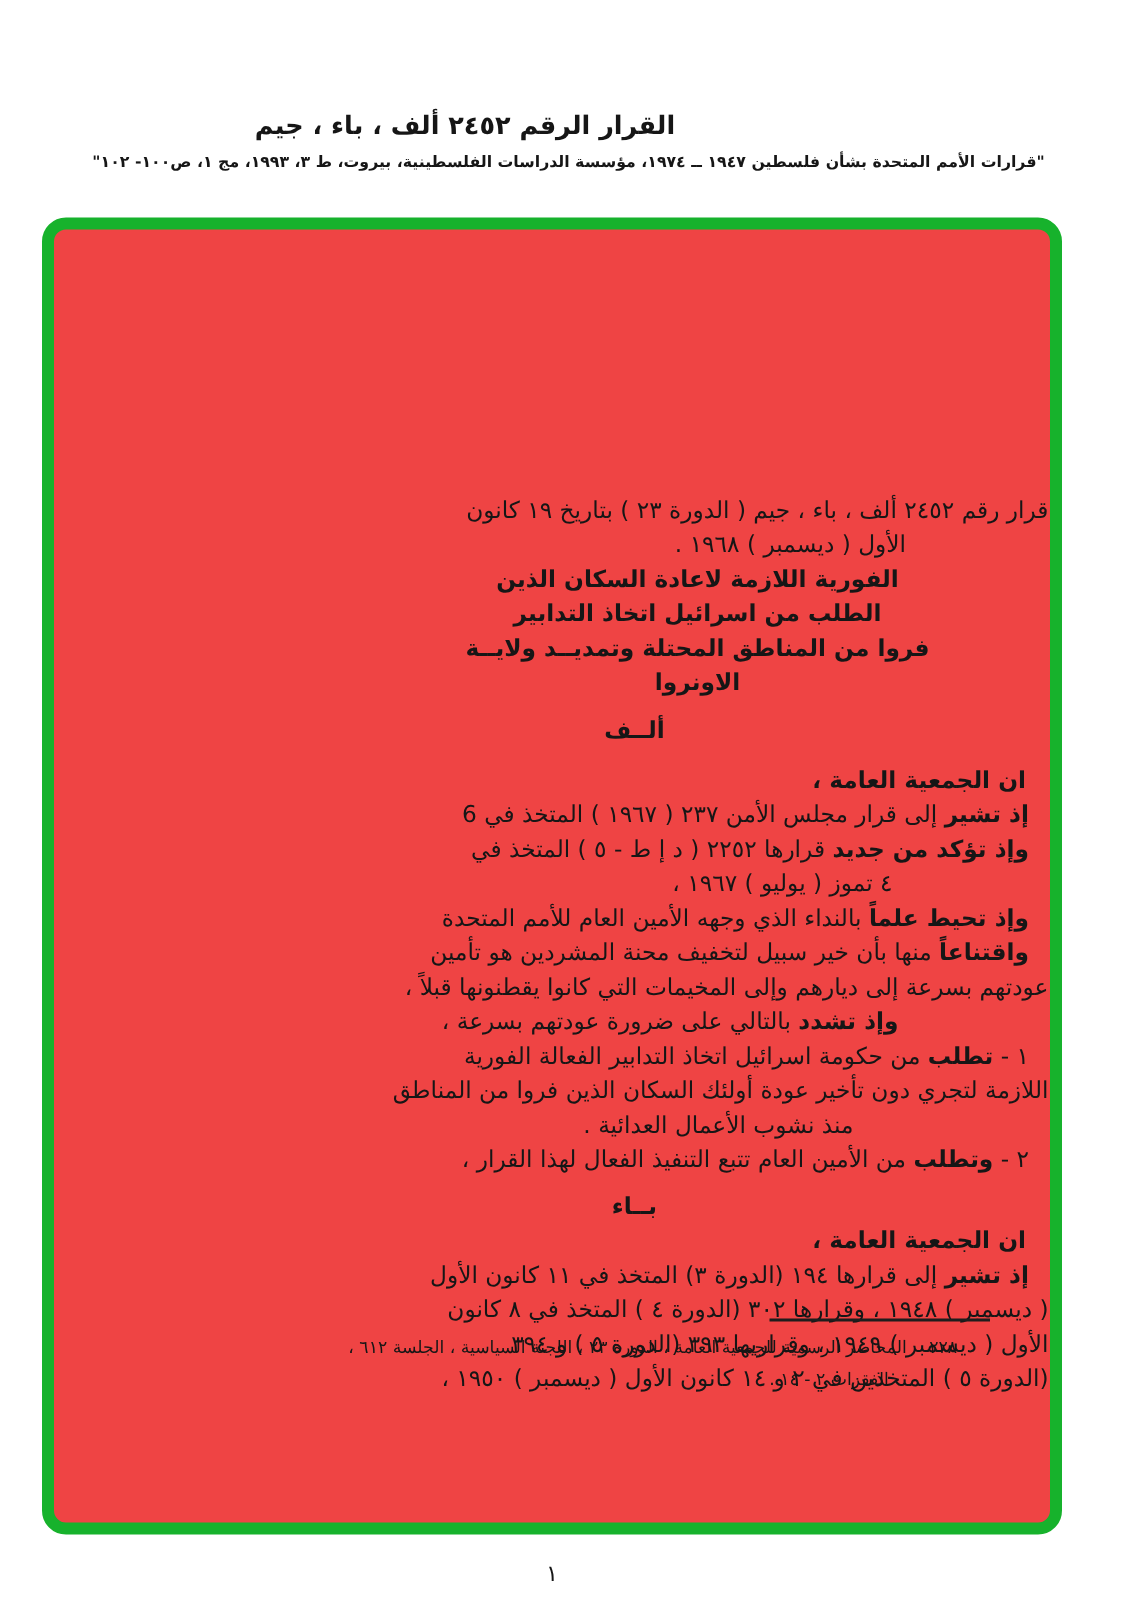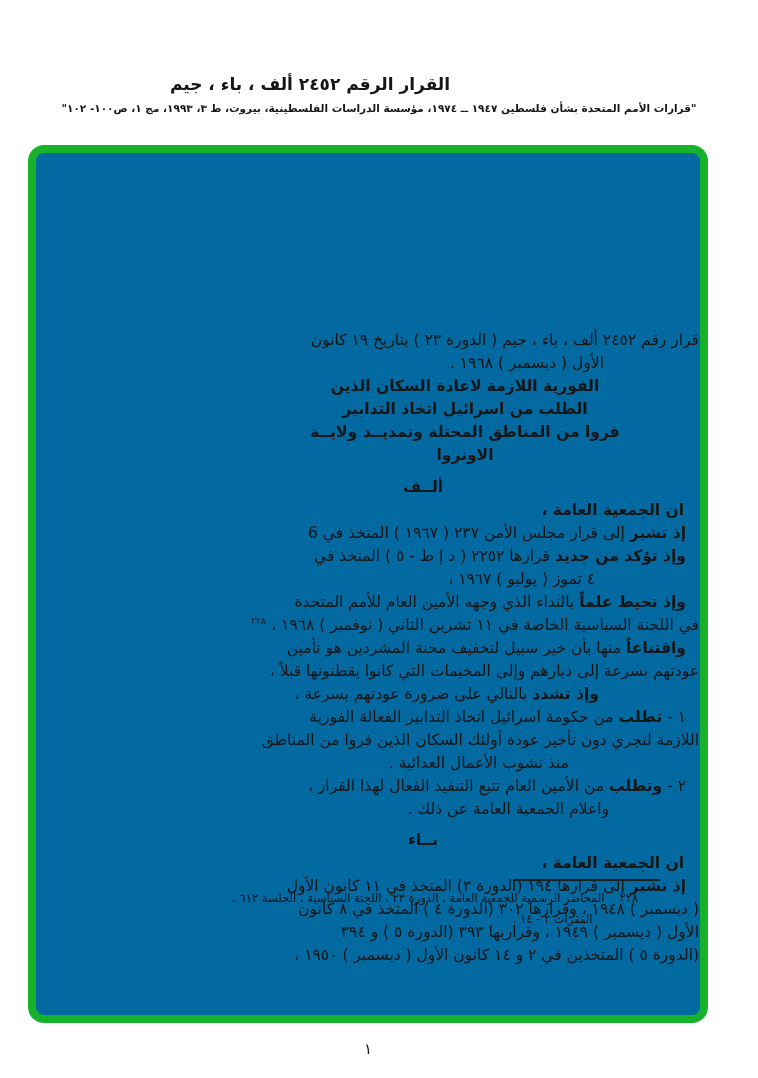--- a/index.html
+++ b/index.html
@@ -3,27 +3,27 @@
 <meta charset="utf-8">
 <style>
   html,body{margin:0;padding:0;background:#ffffff;}
   body{width:758px;height:1078px;position:relative;overflow:hidden;
        font-family:"DejaVu Sans",sans-serif;color:#161616;}
   .hdr-title{position:absolute;top:74px;left:0;width:620px;text-align:center;
        font-size:17px;font-weight:bold;direction:rtl;}
   .hdr-src{position:absolute;top:102px;left:0;width:758px;text-align:center;
        font-size:10.5px;font-weight:bold;direction:rtl;white-space:nowrap;}
   .res-box{position:absolute;left:28px;top:145px;width:664px;height:862px;
-       border:8px solid #17b22c;border-radius:16px;background:#0369a1;}
+       border:8px solid #17b22c;border-radius:16px;background:#ef4444;}
   .res-col{position:absolute;left:195px;top:176px;width:468px;direction:rtl;
        font-size:15.5px;}
   .ln{height:23px;line-height:23px;text-align:right;white-space:nowrap;}
   .ln.c{text-align:center;font-weight:bold;}
   .ln.hd{text-align:center;font-weight:bold;transform:translateX(-42px);}
-  .ln.hd.a{margin-top:9px;margin-bottom:0;text-align:center;}
+  .ln.hd.a{margin-top:9px;margin-bottom:10px;text-align:center;}
   .ln.hd.b{margin-top:8px;}
   .b{font-weight:bold;}
   sup{font-size:9.5px;vertical-align:super;line-height:0;}
   .fn-rule{position:absolute;top:879px;right:113px;width:147px;height:2px;background:#1d1d1d;}
   .fn{position:absolute;top:888px;right:135px;direction:rtl;font-size:11.5px;
       display:flex;gap:15px;align-items:flex-start;}
   .fn-num{line-height:21px;}
   .fn-text{width:300px;line-height:21px;}
   .fn-text .l1{white-space:nowrap;text-align:right;}
   .fn-text .l2{white-space:nowrap;text-align:right;padding-right:12px;}
@@ -43,29 +43,27 @@
     <div class="ln c"><span>الفورية اللازمة لاعادة السكان الذين</span></div>
     <div class="ln c"><span>الطلب من اسرائيل اتخاذ التدابير</span></div>
     <div class="ln c"><span>فروا من المناطق المحتلة وتمديــد ولايــة</span></div>
     <div class="ln c"><span>الاونروا</span></div>
     <div class="ln hd a"><span>ألــف</span></div>
     <div class="ln" style="padding-right:15px"><span class="b">ان الجمعية العامة ،</span><span></span></div>
     <div class="ln" style="padding-right:13px"><span class="b">إذ تشير</span><span> إلى قرار مجلس الأمن ٢٣٧ ( ١٩٦٧ ) المتخذ في 6</span></div>
     <div class="ln" style="padding-right:13px"><span class="b">وإذ تؤكد من جديد</span><span> قرارها ٢٢٥٢ ( د إ ط - ٥ ) المتخذ في</span></div>
     <div class="ln" style="padding-right:104px"><span>٤ تموز ( يوليو ) ١٩٦٧ ،</span></div>
     <div class="ln" style="padding-right:13px"><span class="b">وإذ تحيط علماً</span><span> بالنداء الذي وجهه الأمين العام للأمم المتحدة</span></div>
-    <div class="ln"><span>في اللجنة السياسية الخاصة في ١١ تشرين الثاني ( نوفمبر ) ١٩٦٨ ،</span> <sup>٢٢٨</sup></div>
     <div class="ln" style="padding-right:13px"><span class="b">واقتناعاً</span><span> منها بأن خير سبيل لتخفيف محنة المشردين هو تأمين</span></div>
     <div class="ln"><span>عودتهم بسرعة إلى ديارهم وإلى المخيمات التي كانوا يقطنونها قبلاً ،</span></div>
     <div class="ln" style="padding-right:100px"><span class="b">وإذ تشدد</span><span> بالتالي على ضرورة عودتهم بسرعة ،</span></div>
     <div class="ln" style="padding-right:13px"><span>١ - </span><span class="b">تطلب</span><span> من حكومة اسرائيل اتخاذ التدابير الفعالة الفورية</span></div>
     <div class="ln"><span>اللازمة لتجري دون تأخير عودة أولئك السكان الذين فروا من المناطق</span></div>
     <div class="ln" style="padding-right:130px"><span>منذ نشوب الأعمال العدائية .</span></div>
     <div class="ln" style="padding-right:13px"><span>٢ - </span><span class="b">وتطلب</span><span> من الأمين العام تتبع التنفيذ الفعال لهذا القرار ،</span></div>
-    <div class="ln" style="padding-right:90px"><span>واعلام الجمعية العامة عن ذلك .</span></div>
     <div class="ln hd b"><span>بــاء</span></div>
     <div class="ln" style="padding-right:15px"><span class="b">ان الجمعية العامة ،</span><span></span></div>
     <div class="ln" style="padding-right:13px"><span class="b">إذ تشير</span><span> إلى قرارها ١٩٤ (الدورة ٣) المتخذ في ١١ كانون الأول</span></div>
     <div class="ln"><span>( ديسمبر ) ١٩٤٨ ، وقرارها ٣٠٢ (الدورة ٤ ) المتخذ في ٨ كانون</span></div>
     <div class="ln"><span>الأول ( ديسمبر ) ١٩٤٩ ، وقراريها ٣٩٣ (الدورة ٥ ) و ٣٩٤</span></div>
     <div class="ln"><span>(الدورة ٥ ) المتخذين في ٢ و ١٤ كانون الأول ( ديسمبر ) ١٩٥٠ ،</span></div>
   </div>
 
   <div class="fn-rule" style="position:absolute;top:726px;right:40px;"></div>
   <div class="fn" style="position:absolute;top:735px;right:62px;">

